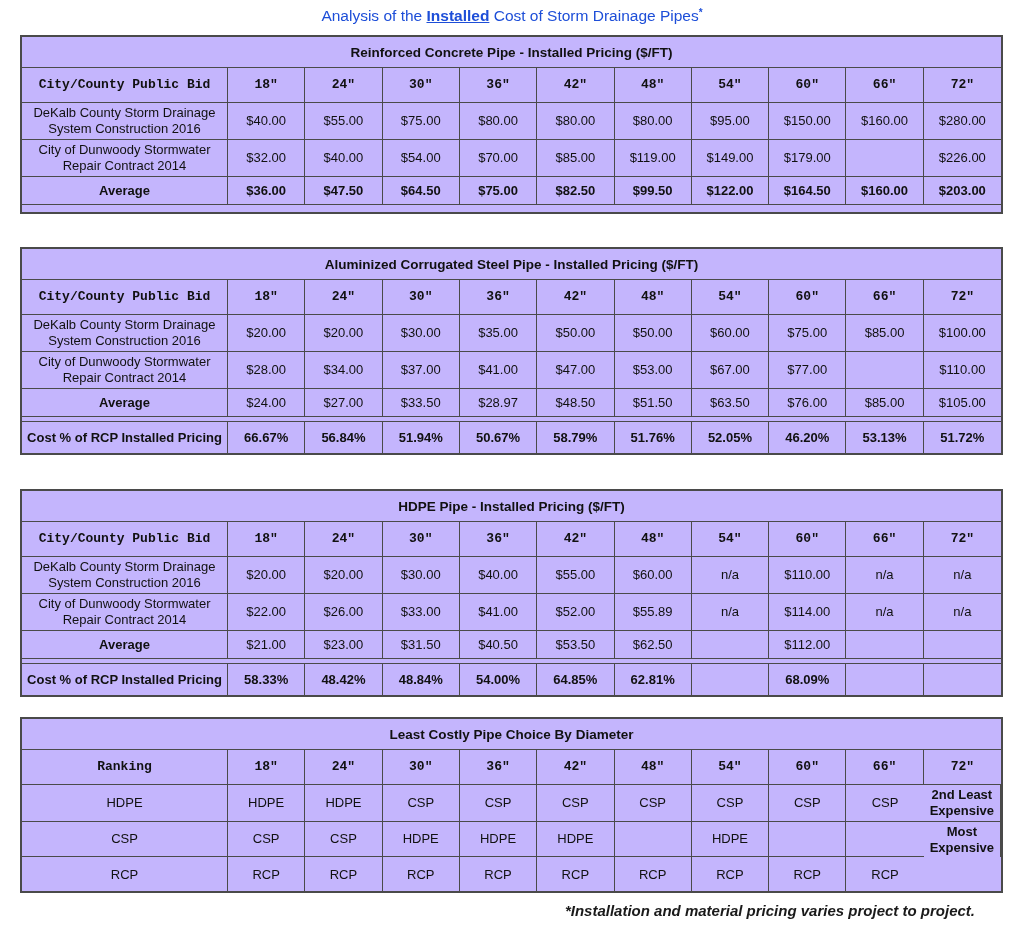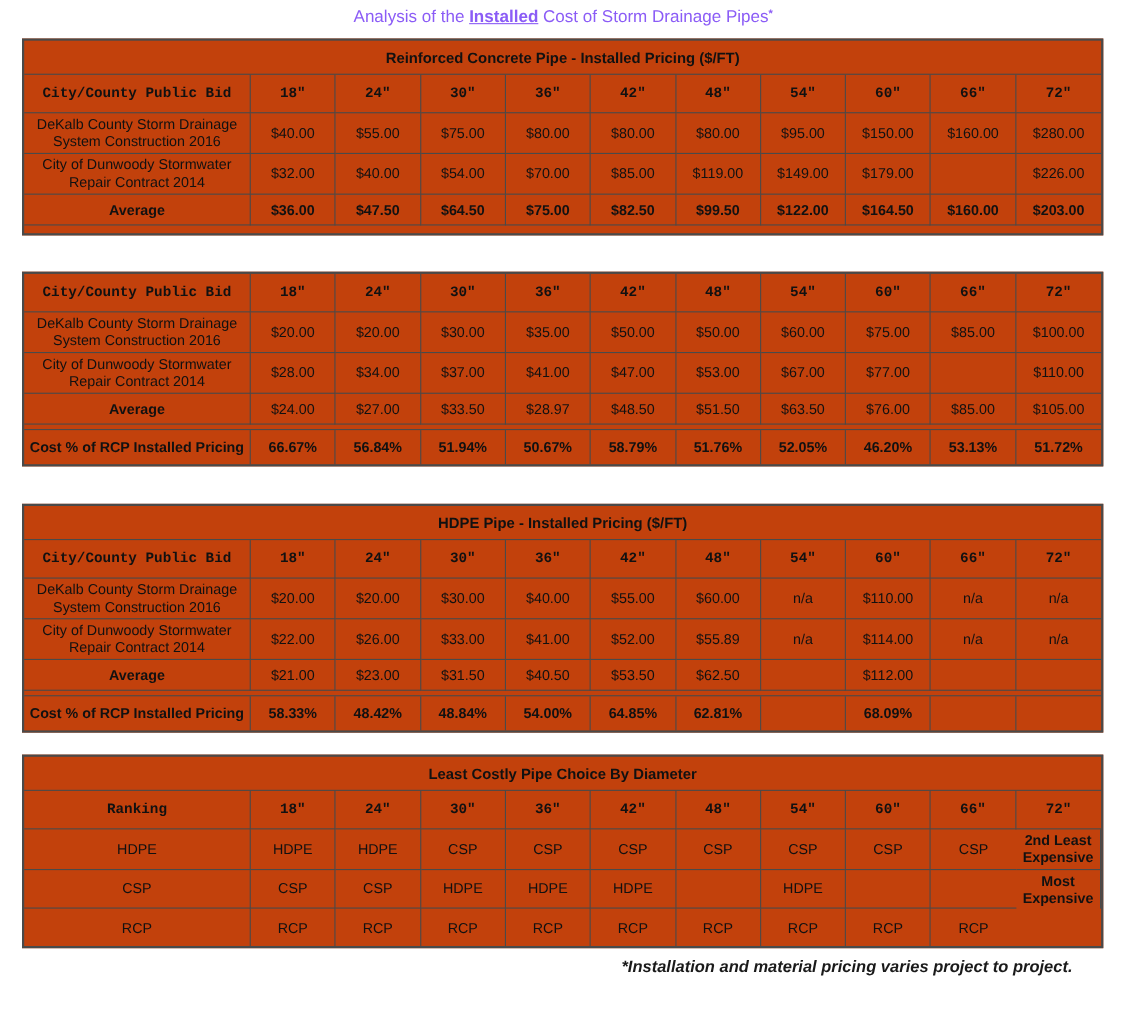--- a/index.html
+++ b/index.html
@@ -7,31 +7,31 @@
     width:1024px;height:940px;
     font-family:"Liberation Sans",sans-serif;
     color:#111111;
     overflow:hidden;
   }
   .page-title{
     margin:7px 0 10px 0;
     text-align:center;
     font-size:15.5px;
     font-weight:400;
-    color:#8b5cf6;
+    color:#1d4ed8;
   }
   .page-title .emph{font-weight:700;text-decoration:underline;}
   .page-title .sup{font-size:10px;position:relative;top:-5px;font-weight:700;}
 
   .pipe-table{
     box-sizing:border-box;
     width:983px;
     margin-left:20px;
     border:2px solid #4a4a4a;
-    background:#c2410c;
+    background:#c4b5fd;
   }
   .pipe-table.pad-bottom{padding-bottom:7px;}
 
   .title-band{
     box-sizing:border-box;
     height:31px;
     border-bottom:1px solid #4a4a4a;
     display:flex;align-items:center;justify-content:center;
     font-weight:700;font-size:13.5px;
   }
@@ -123,20 +123,21 @@
         <div class="c h-avg bold lastrow">$75.00</div>
         <div class="c h-avg bold lastrow">$82.50</div>
         <div class="c h-avg bold lastrow">$99.50</div>
         <div class="c h-avg bold lastrow">$122.00</div>
         <div class="c h-avg bold lastrow">$164.50</div>
         <div class="c h-avg bold lastrow">$160.00</div>
         <div class="c h-avg lastcol bold lastrow">$203.00</div>
       </div>
     </section>
     <section class="pipe-table" style="margin-bottom: 34px;">
+      <div class="title-band">Aluminized Corrugated Steel Pipe - Installed Pricing ($/FT)</div>
       <div class="grid">
         <div class="c h-head bold">City/County Public Bid</div>
         <div class="c h-head bold">18"</div>
         <div class="c h-head bold">24"</div>
         <div class="c h-head bold">30"</div>
         <div class="c h-head bold">36"</div>
         <div class="c h-head bold">42"</div>
         <div class="c h-head bold">48"</div>
         <div class="c h-head bold">54"</div>
         <div class="c h-head bold">60"</div>

